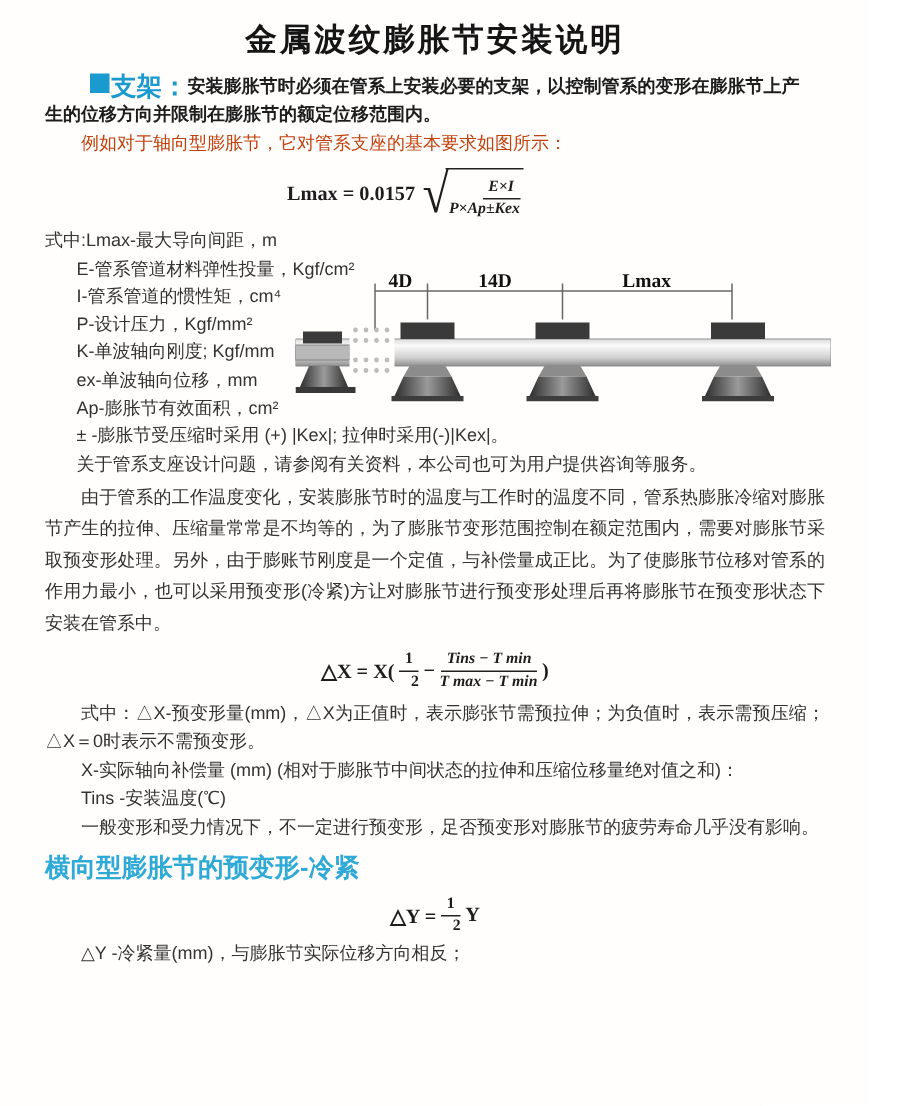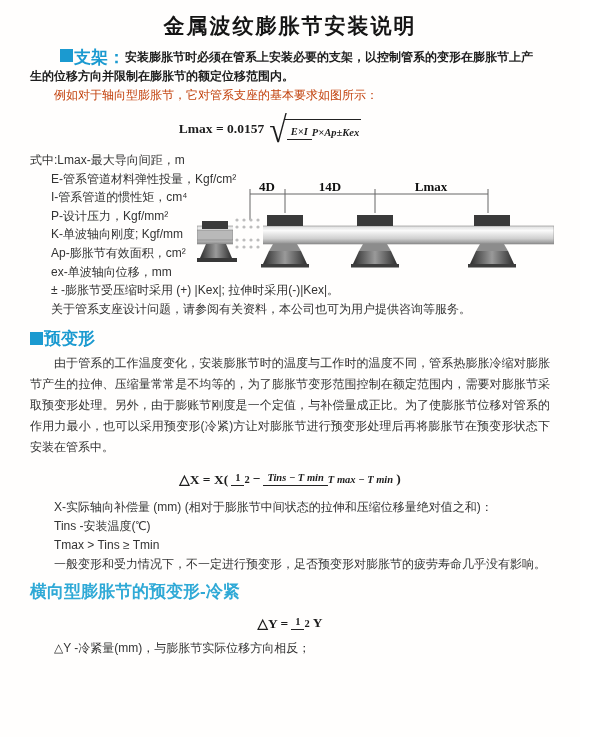--- a/index.html
+++ b/index.html
@@ -25,21 +25,21 @@
   .body-line { margin:0; font-size:12px; line-height:19px; color:#c2410c; }
   .indent2 { text-indent:2em; }
 
   
   .formula { display:flex; justify-content:center; align-items:center;
              font-family:"Liberation Serif", serif; font-weight:bold; color:#1d1d1d; }
   .formula1 { margin:5px 40px 3px 0; height:38px; }
   .f-lhs { font-size:13.5px; margin-right:5px; }
   .radical { font-size:32px; font-weight:normal; line-height:30px; transform:scaleY(1.15); margin-right:-2px; }
   .sqrt-body { border-top:1.6px solid #222; padding:1px 2px 0 2px; }
-  .frac { display:inline-flex; align-items:center;
+  .frac { display:inline-flex; flex-direction:column; align-items:flex-end;
           font-size:10.5px; font-style:italic; line-height:12px; }
   .frac .num { border-bottom:1px solid #222; padding:0 4px 1px 4px; }
   .frac .den { padding-top:1px; }
   .formula2 { margin:6px 0 4px 0; height:30px; font-size:13.5px; }
   .formula2 .frac, .formula3 .frac { font-style:normal; margin:0 3px; }
   .formula2 .tfrac { font-style:italic; }
   .formula3 { margin:6px 0 2px 0; height:28px; font-size:13.5px; }
 
   
   .defs-wrap { position:relative; margin-top:3px; }
@@ -79,22 +79,22 @@
         </span>
       </span>
     </div>
 
     <div class="defs-wrap">
       <div class="def-line">式中:Lmax-最大导向间距，m</div>
       <div class="def-line di">E-管系管道材料弹性投量，Kgf/cm²</div>
       <div class="def-line di">I-管系管道的惯性矩，cm⁴</div>
       <div class="def-line di">P-设计压力，Kgf/mm²</div>
       <div class="def-line di">K-单波轴向刚度; Kgf/mm</div>
+      <div class="def-line di">ex-单波轴向位移，mm</div>
       <div class="def-line di">Ap-膨胀节有效面积，cm²</div>
-      <div class="def-line di">ex-单波轴向位移，mm</div>
       <div class="def-line di">± -膨胀节受压缩时采用 (+) |Kex|; 拉伸时采用(-)|Kex|。</div>
       <div class="def-line di">关于管系支座设计问题，请参阅有关资料，本公司也可为用户提供咨询等服务。</div>
 
       <svg class="diagram" viewBox="0 0 357 92">
         <defs>
           <linearGradient id="pipeGrad" x1="0" y1="0" x2="0" y2="1">
             <stop offset="0" stop-color="#dcdcdc"></stop>
             <stop offset="0.25" stop-color="#fafafa"></stop>
             <stop offset="0.7" stop-color="#cfcfcf"></stop>
             <stop offset="1" stop-color="#8f8f8f"></stop>
@@ -164,43 +164,40 @@
         </g>
         <g>
           <rect x="277" y="35" width="36" height="11" fill="#3a3a3a"></rect>
           <polygon points="283,64 307,64 311,71 279,71" fill="#8c8c8c"></polygon>
           <polygon points="279,71 311,71 317,84 273,84" fill="url(#supGrad)"></polygon>
           <rect x="271" y="84" width="48" height="3.5" fill="#3d3d3d"></rect>
         </g>
       </svg>
     </div>
 
-    <div class="sec2-head">
-      <span class="sec-square"></span><span>预变形</span>
-    </div>
     <p class="para">由于管系的工作温度变化，安装膨胀节时的温度与工作时的温度不同，管系热膨胀冷缩对膨胀节产生的拉伸、压缩量常常是不均等的，为了膨胀节变形范围控制在额定范围内，需要对膨胀节采取预变形处理。另外，由于膨账节刚度是一个定值，与补偿量成正比。为了使膨胀节位移对管系的作用力最小，也可以采用预变形(冷紧)方让对膨胀节进行预变形处理后再将膨胀节在预变形状态下安装在管系中。</p>
 
 
     <div class="formula formula2">
       <span>△X = X(</span>
       <span class="frac">
         <span class="num">1</span>
         <span class="den">2</span>
       </span>
       <span>−</span>
       <span class="frac tfrac">
         <span class="num">Tins − T min</span>
         <span class="den">T max − T min</span>
       </span>
       <span>)</span>
     </div>
 
+    <p class="note indent2">式中：△X-预变形量(mm)，△X为正值时，表示膨张节需预拉伸；为负值时，表示需预压缩；△X＝0时表示不需预变形。</p>
     <p class="note indent2">X-实际轴向补偿量 (mm) (相对于膨胀节中间状态的拉伸和压缩位移量绝对值之和)：</p>
     <p class="note indent2">Tins -安装温度(℃)</p>
-    <p class="note indent2">Tmax &gt; Tins ≥ Tmin</p>
     <p class="note indent2">一般变形和受力情况下，不一定进行预变形，足否预变形对膨胀节的疲劳寿命几乎没有影响。</p>
 
     <div class="sub-head">横向型膨胀节的预变形-冷紧</div>
 
     <div class="formula formula3">
       <span>△Y =</span>
       <span class="frac">
         <span class="num">1</span>
         <span class="den">2</span>
       </span>

